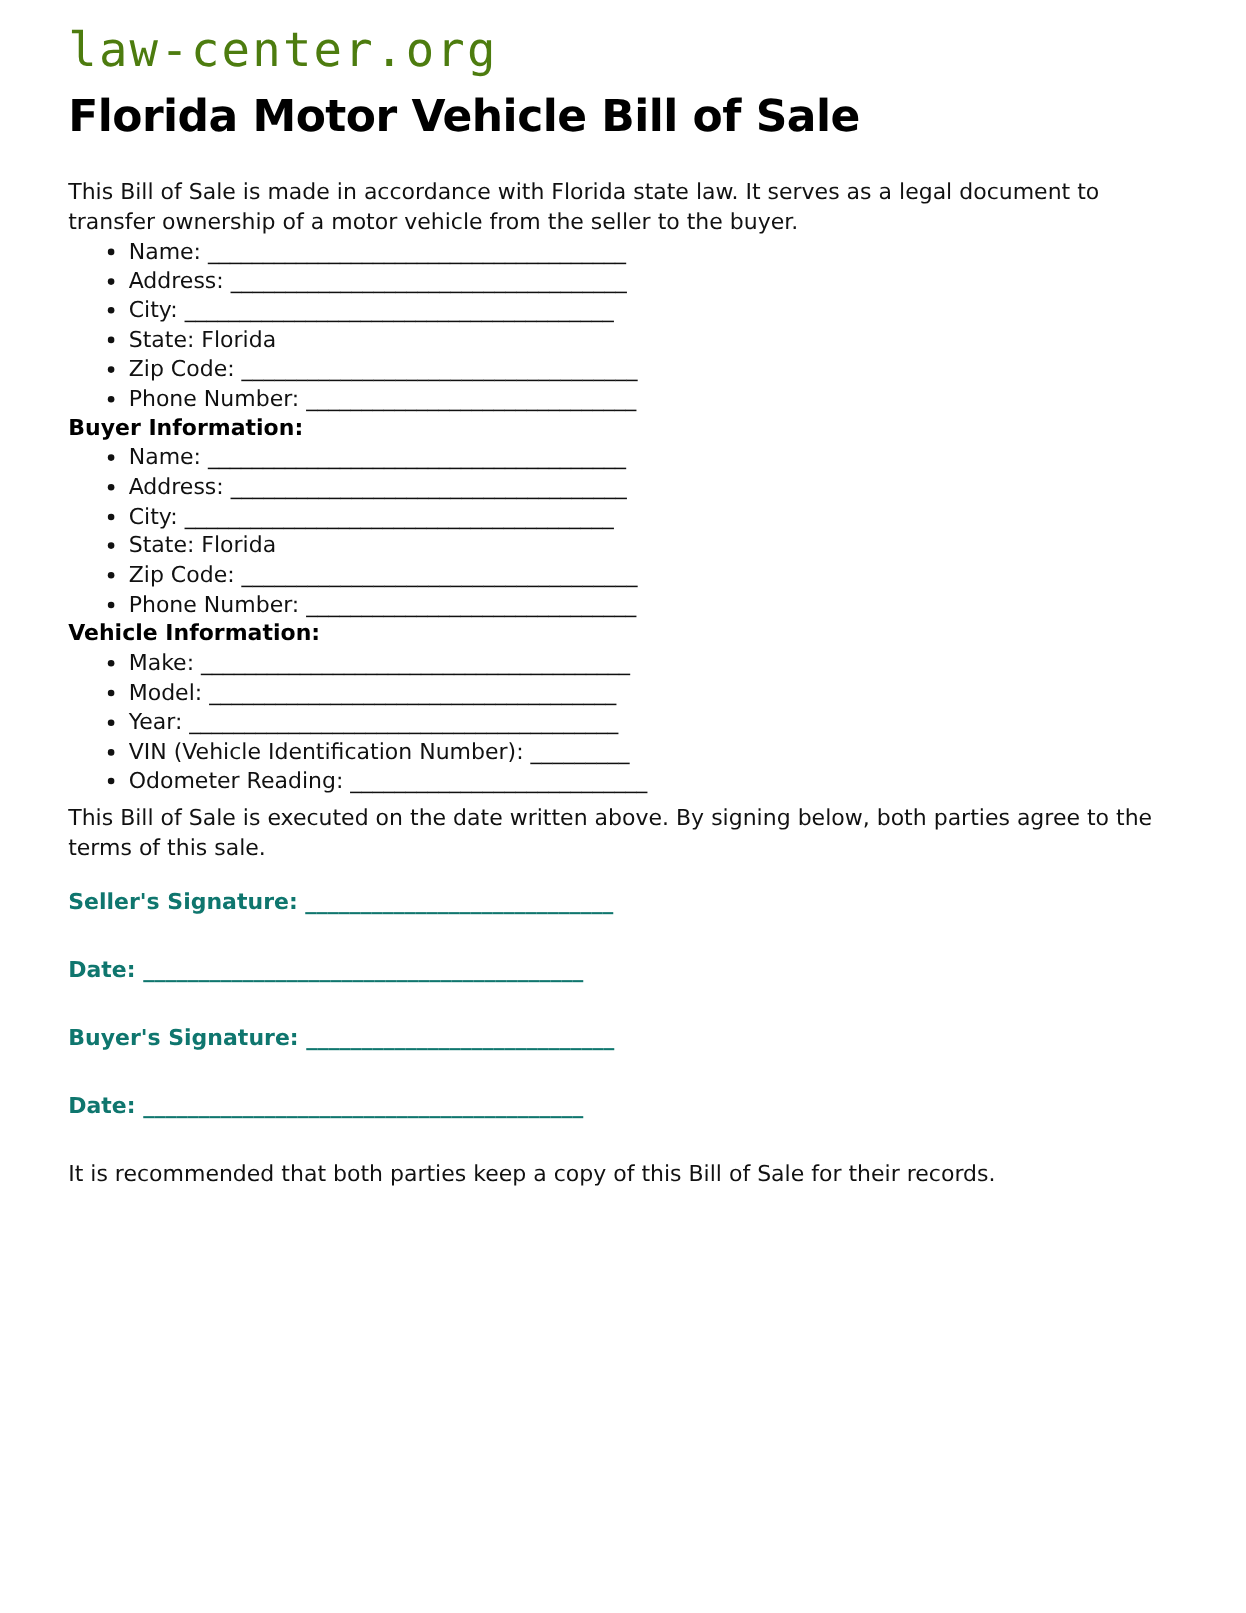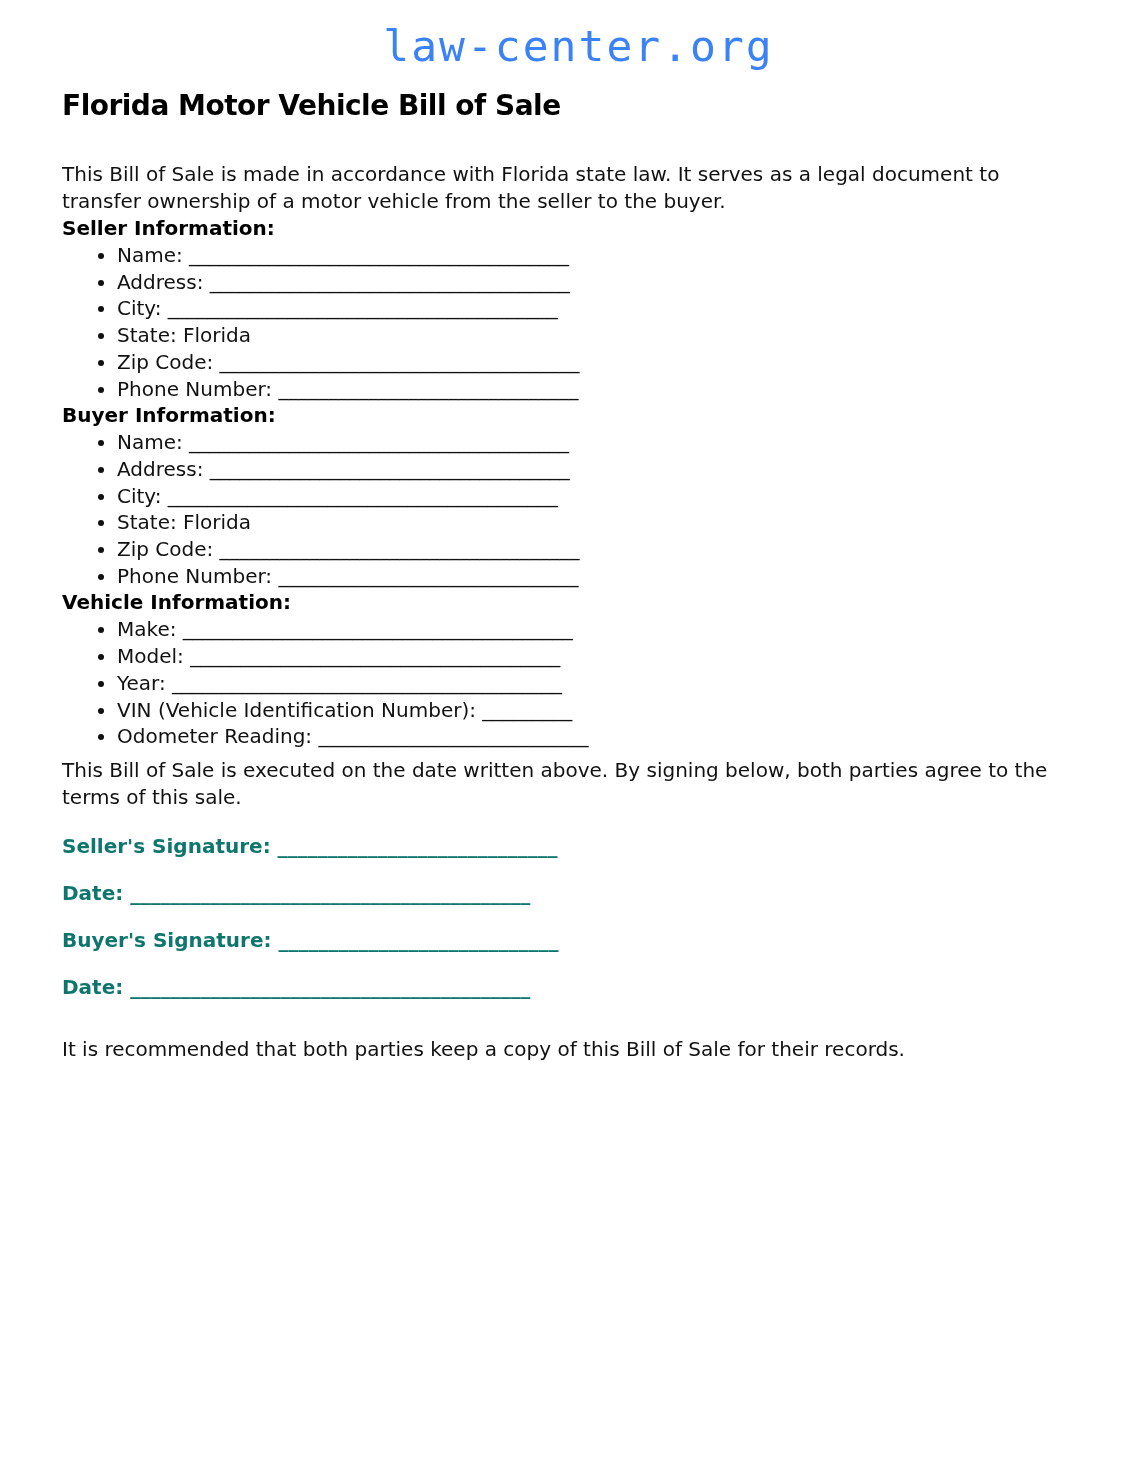--- a/index.html
+++ b/index.html
@@ -12,27 +12,27 @@
     color:#111111;
     font-family:"DejaVu Sans",sans-serif;
     font-size:20px;
     overflow:hidden;
   }
   .brand{
     font-family:"DejaVu Sans Mono",monospace;
     font-size:43px;
     line-height:44px;
     letter-spacing:2px;
-    color:#3b82f6;
-    text-align:center;
+    color:#4d7c0f;
+    text-align:left;
     margin:24px -24px 0 0;
     white-space:nowrap;
   }
   h1.doc-title{
-    font-size:28px;
+    font-size:40px;
     line-height:46px;
     margin:15px 0 0 0;
     font-weight:bold;
     letter-spacing:-0.5px;
     white-space:nowrap;
     color:#000000;
   }
   p{margin:0;line-height:27px;}
   h2.sec-head{
     font-size:20px;
@@ -48,39 +48,38 @@
   }
   ul.fields li{line-height:26.7px;}
   .line{white-space:pre;}
   .sig{font-weight:bold;line-height:27px;color:#0f766e;}
   
   .mt15{margin-top:15px;}
   .mt16{margin-top:16px;}
   .mt17{margin-top:7px;}
   .mt18{margin-top:18px;}
   .mt19{margin-top:35px;}
-  .mt20{margin-top:20px;}
+  .mt20{margin-top:35px;}
   .mt22{margin-top:22px;}
   .mt24{margin-top:24px;}
   .mt25{margin-top:25px;}
   .mt32{margin-top:32px;}
 </style>
 </head>
 <body>
 
 <div class="page">
 
   <div class="brand">law-center.org</div>
 
   <h1 class="doc-title mt15">Florida Motor Vehicle Bill of Sale</h1>
 
   <p class="intro mt32">This Bill of Sale is made in accordance with Florida state law. It serves as a legal document to transfer ownership of a motor vehicle from the seller to the buyer.</p>
 
   <section>
-    <h2 class="sec-head mt24">Seller Information:</h2>
     <ul class="fields mt24">
       <li><span>Name:</span><span class="line"> ______________________________________</span></li>
       <li><span>Address:</span><span class="line"> ____________________________________</span></li>
       <li><span>City:</span><span class="line"> _______________________________________</span></li>
       <li><span>State:</span><span> Florida</span></li>
       <li><span>Zip Code:</span><span class="line"> ____________________________________</span></li>
       <li><span>Phone Number:</span><span class="line"> ______________________________</span></li>
     </ul>
   </section>
 

